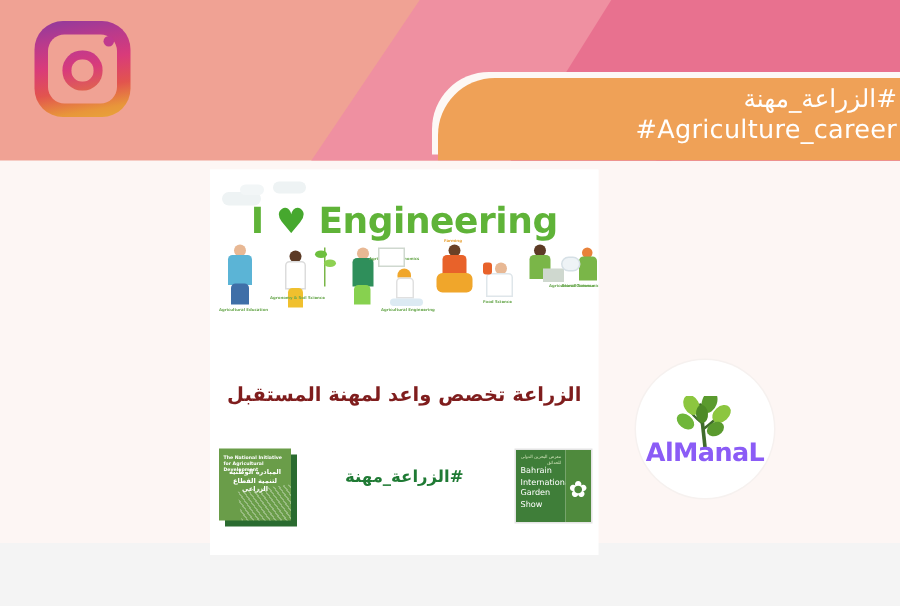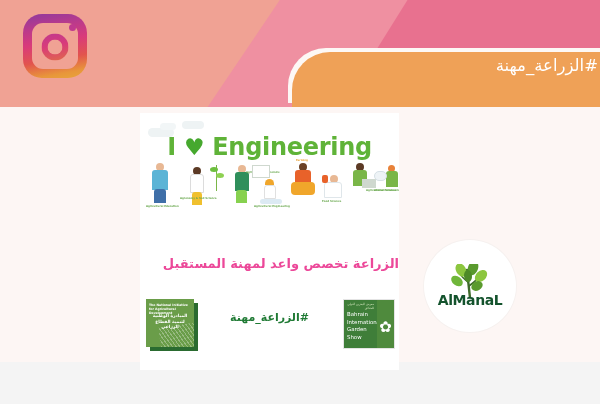--- a/index.html
+++ b/index.html
@@ -125,23 +125,24 @@
   }
   .fig { position: absolute; }
   .fig .head { position:absolute; border-radius:50%; }
   .fig .body { position:absolute; border-radius: 3px 3px 0 0; }
   .fig .lbl {
     position: absolute; white-space: nowrap;
     font-size: 2.6px; color: #6aa84f; font-weight: bold;
   }
   .card-ar-main {
     position: absolute; left: 0; top: 142px; width: 259px;
+    text-align: center;
     direction: rtl;
     font-size: 13px; font-weight: bold;
-    color: #ec4899; line-height: 18px;
+    color: #7f1d1d; line-height: 18px;
   }
   .card-ar-hash {
     position: absolute; left: 0; top: 198px; width: 259px;
     text-align: center; direction: rtl;
     font-size: 11px; font-weight: bold; color: #1f7a34;
   }
   .logo-left {
     position: absolute; left: 6px; top: 186px;
     width: 52px; height: 52px;
   }
@@ -202,21 +203,21 @@
     position: relative;
     box-shadow: 0 0 0 1px #f6f1ef;
   }
   .tree {
     position: absolute; left: 50%; top: 24px;
     transform: translateX(-50%);
   }
   .brand-name {
     position: absolute; left: 0; top: 52px; width: 92px;
     text-align: center;
-    font-size: 14px; font-weight: bold; color: #14532d;
+    font-size: 17px; font-weight: bold; color: #8b5cf6;
     letter-spacing: -.4px;
   }
   .brand-sub {
     position: absolute; left: 0; top: 70px; width: 92px;
     text-align: center;
     font-size: 9.5px; font-weight: bold; color: #76b843;
     padding-left: 22px;
   }
   .handle-pill {
     margin: 8px auto 0;
@@ -240,20 +241,21 @@
 
     <div class="ig-logo">
       <div class="ig-inner">
         <div class="ig-ring"></div>
         <div class="ig-dot"></div>
       </div>
     </div>
 
     <div class="hashtag-banner">
       <div class="hashtag-ar">#الزراعة_مهنة</div>
+      <div class="hashtag-en">#Agriculture_career</div>
     </div>
   </div>
 
   <div class="body-lower"></div>
 
   <div class="post-card">
 
     <div class="illus">
       <div class="cloud c1"></div>
       <div class="cloud c2"></div>

